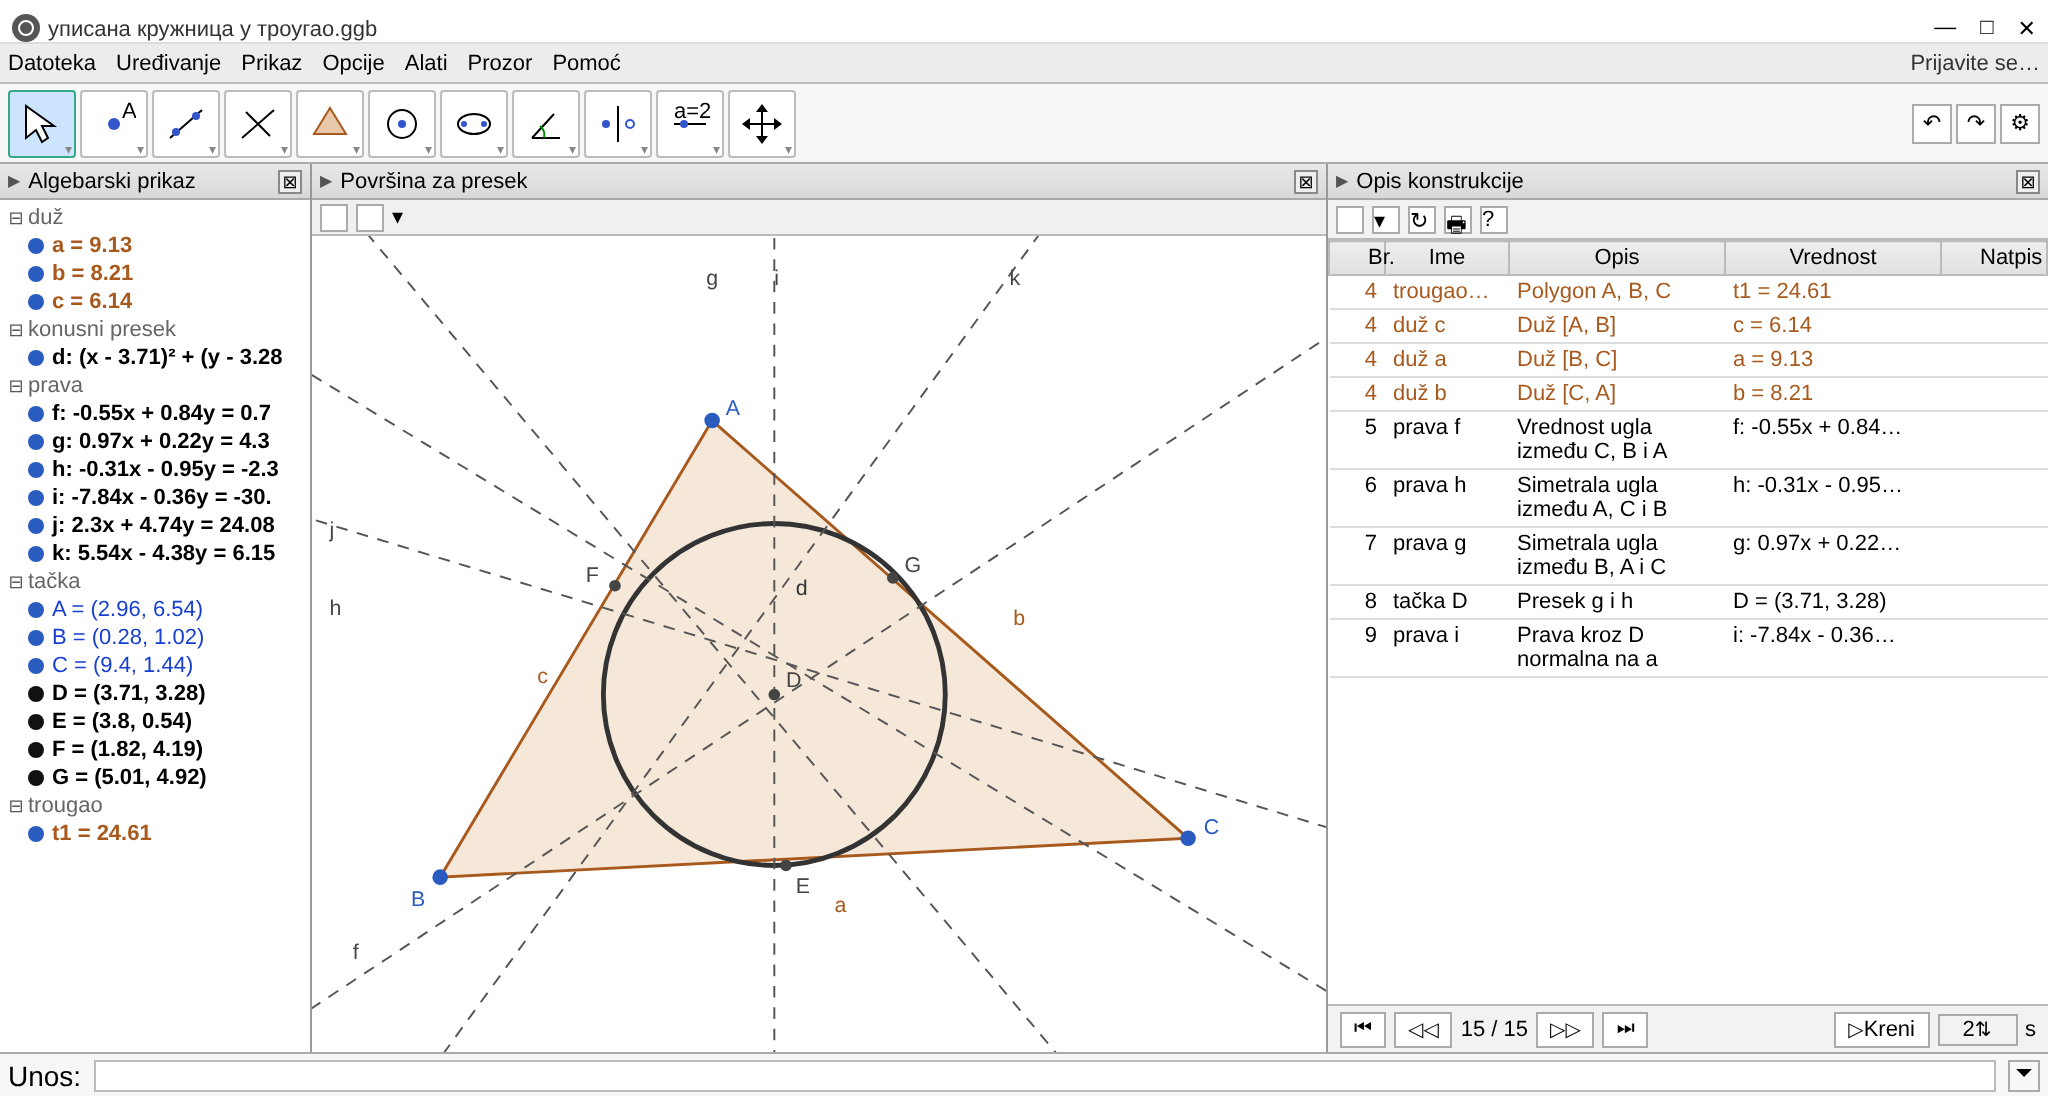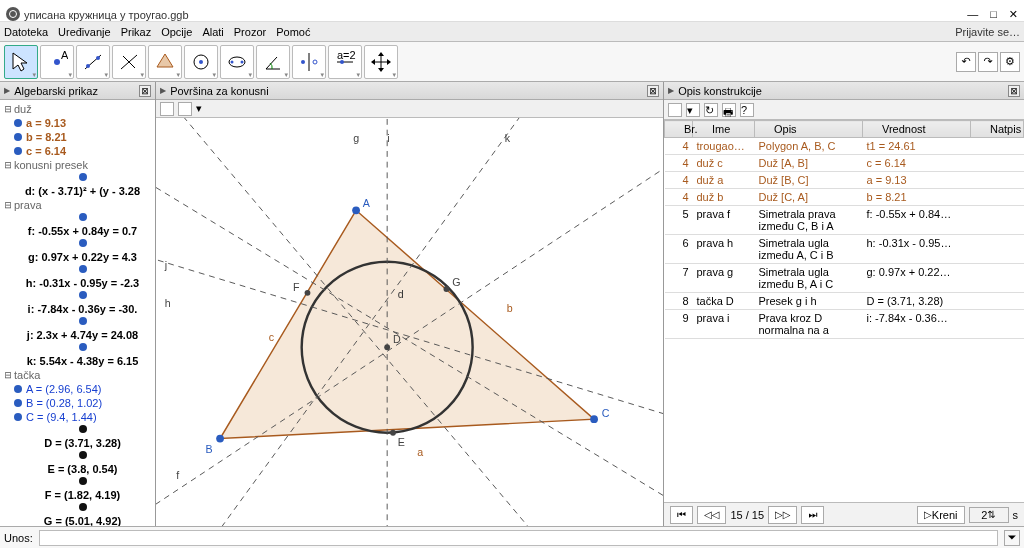--- a/index.html
+++ b/index.html
@@ -26,41 +26,41 @@
 .panel-header .close { margin-left: auto; width: 12px; height: 12px; border: 1px solid #888; text-align: center; line-height: 10px; font-size: 9px; background: #eee;}
 
 .algebra-body { flex:1; overflow: hidden; font-size: 11px; padding: 2px 0; }
 .alg-group { color: #666; padding: 1px 4px; display:flex; align-items:center; gap:2px;}
 .alg-item { padding: 1px 4px 1px 14px; display:flex; align-items:center; gap:4px; white-space: nowrap; }
 .bullet { width: 8px; height: 8px; border-radius: 50%; flex-shrink: 0; }
 .bullet.blue { background: #2a5cbf; }
 .bullet.black { background: #111; }
 .alg-item.brown { color: #a85a1e; font-weight: bold; }
 .alg-item.blue { color: #1840d0; font-weight: normal; }
-.alg-item.black { color: #000; font-weight: bold; flex-direction: column; }
+.alg-item.black { color: #000; font-weight: bold; }
 .tree-toggle { font-size: 9px; color: #555; width: 8px; text-align: center;}
 
 .graphics-body { flex:1; position: relative; background: #fff; overflow: hidden;}
 .graphics-toolbar { height: 18px; border-bottom: 1px solid #bbb; background: #f0f0f0; display:flex; align-items:center; padding:0 4px; gap:4px; font-size:10px;}
 .small-icon { width:14px; height:14px; border:1px solid #aaa; background:#fff;}
 
 .cp-body { flex:1; display:flex; flex-direction:column; min-height:0;}
 .cp-toolbar { height:20px; border-bottom:1px solid #bbb; background:#f2f2f2; display:flex; align-items:center; padding:0 4px; gap:4px;}
 .cp-table-wrap { flex:1; overflow:hidden; position:relative;}
 table.cp { width:100%; border-collapse: collapse; table-layout: fixed;}
-table.cp th { background: linear-gradient(#eee,#e0e0e0); border: 1px solid #bbb; padding: 2px 19px; text-align: left; font-weight: normal; font-size:11px; }
+table.cp th { background: linear-gradient(#eee,#e0e0e0); border: 1px solid #bbb; padding: 2px 19px; text-align: center; font-weight: normal; font-size:11px; }
 table.cp td { border-bottom: 1px solid #ddd; padding: 2px 4px; vertical-align: top; font-size:11px; white-space: nowrap; overflow: hidden; text-overflow: ellipsis;}
 tr.brown td { color: #a85a1e; }
 tr.black td { color: #000; }
 td.num { text-align:right; padding-right:6px;}
 
 .cp-nav { height:24px; border-top:1px solid #bbb; background:#f2f2f2; display:flex; align-items:center; padding:0 6px; gap:4px; }
 .nav-btn { border:1px solid #aaa; background:#fff; padding:1px 6px; font-size:10px; height:18px; display:flex; align-items:center;}
 .status { height:22px; border-top:1px solid #aaa; background:#f7f7f7; display:flex; align-items:center; padding:0 4px; gap:6px;}
-.status-label { font-size: 11px; }
+.status-label { font-size: 14px; }
 .status-input { flex:1; height:16px; border:1px solid #bbb; background:#fff;}
 .spinner { width:40px; height:16px; border:1px solid #aaa; display:flex; align-items:center; justify-content:center; font-size:10px;}
 </style>
 </head>
 <body>
 
 <div class="titlebar">
   <span class="icon"></span>
   <span class="titlebar-title">уписана кружница у троугао.ggb</span>
   <div class="titlebar-right">
@@ -250,21 +250,21 @@
         <div class="alg-item brown">
           <span class="bullet blue"></span>
           <span>t1 = 24.61</span>
         </div>
       </div>
   </div>
 
   <div class="panel" style="flex:1">
     <div class="panel-header">
       <span class="tri">▶</span>
-      <span>Površina za konusni</span>
+      <span>Površina za presek</span>
       <span class="close">⊠</span>
     </div>
     <div class="graphics-toolbar">
       <span class="small-icon"></span>
       <span class="small-icon"></span>
       <span>▾</span>
     </div>
     <div class="graphics-body">
       <svg width="100%" height="100%" viewBox="0 0 520 420">
 
@@ -366,21 +366,21 @@
               <tr class="brown">
                 <td class="num">4</td>
                 <td>duž b</td>
                 <td style="white-space:normal">Duž [C, A]</td>
                 <td>b = 8.21</td>
                 <td></td>
               </tr>
               <tr class="black">
                 <td class="num">5</td>
                 <td>prava f</td>
-                <td style="white-space:normal">Simetrala prava između C, B i A</td>
+                <td style="white-space:normal">Vrednost ugla između C, B i A</td>
                 <td>f: -0.55x + 0.84…</td>
                 <td></td>
               </tr>
               <tr class="black">
                 <td class="num">6</td>
                 <td>prava h</td>
                 <td style="white-space:normal">Simetrala ugla između A, C i B</td>
                 <td>h: -0.31x - 0.95…</td>
                 <td></td>
               </tr>

